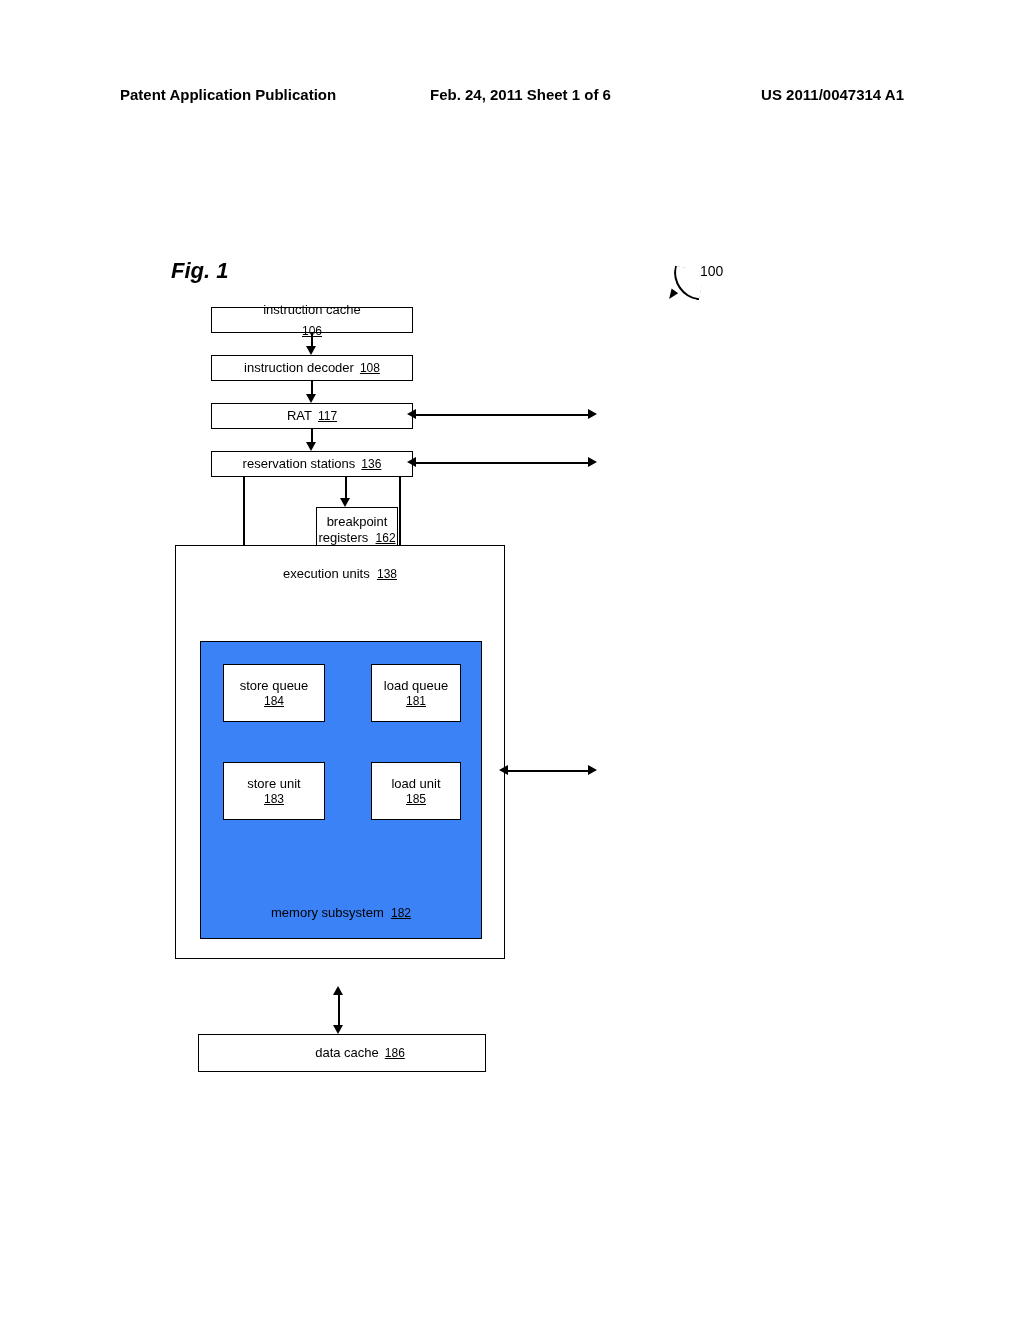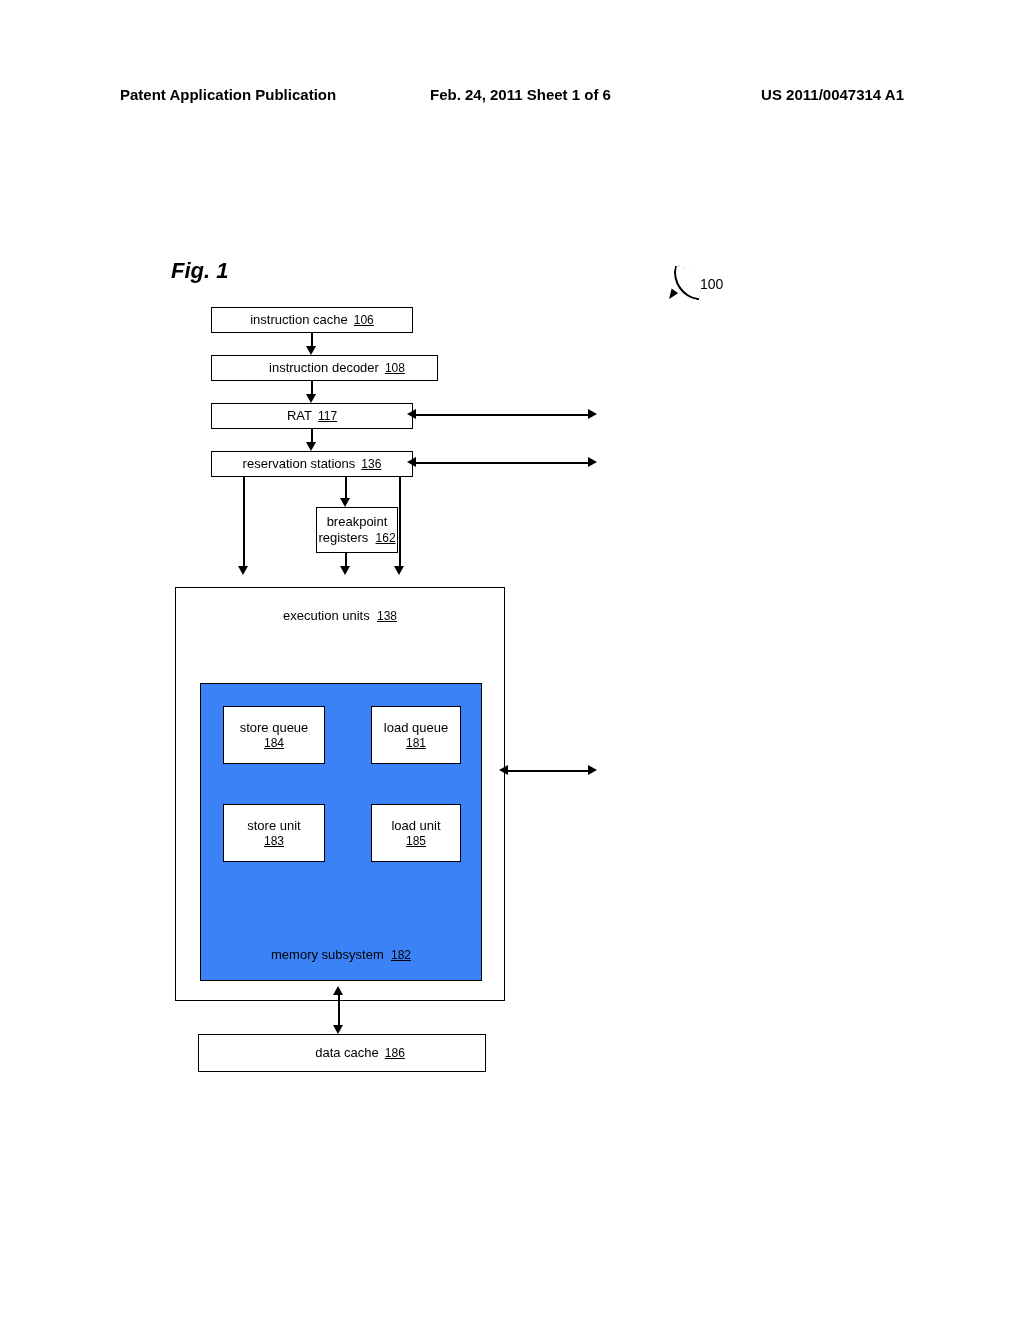--- a/index.html
+++ b/index.html
@@ -81,21 +81,20 @@
 
   .plain-label {
     position: absolute;
     font-size: 13px;
     text-align: center;
   }
 
   .tail-label {
     position: absolute;
     font-size: 14px;
-    margin-top: 13px;
   }
 
   
   .tail-curve {
     position: absolute;
     width: 28px; height: 28px;
     border: 2px solid #000;
     border-top: none;
     border-right: none;
     border-radius: 0 0 0 28px;
@@ -121,29 +120,29 @@
     <span class="hdr-center">Feb. 24, 2011   Sheet 1 of 6</span>
     <span class="hdr-right">US 2011/0047314 A1</span>
   </div>
 
   <div class="fig-label">Fig. 1</div>
 
   <div class="tail-label" style="top:263px; left:700px;">100</div>
   <div class="tail-curve" style="top:268px; left:672px;"></div>
   <div class="tail-arrow" style="top:290px; left:668px;"></div>
 
-  <div class="box" style="top:307px; left:211px; width:200px; height:24px; flex-direction:row; gap:6px;">
+  <div class="box" style="top:307px; left:211px; width:200px; height:24px; flex-direction:column; gap:6px;">
     <span>instruction cache</span>
     <span class="ref">106</span>
   </div>
 
   <div class="line vline" style="top:333px; left:311px; height:14px;"></div>
   <div class="arrow down" style="top:346px; left:306px;"></div>
 
-  <div class="box" style="top:355px; left:211px; width:200px; height:24px; flex-direction:row; gap:6px;padding-left:25px;">
+  <div class="box" style="top:355px; left:211px; width:200px; height:24px; flex-direction:row; gap:6px;">
     <span>instruction decoder</span>
     <span class="ref">108</span>
   </div>
   <div class="line vline" style="top:381px; left:311px; height:14px;"></div>
   <div class="arrow down" style="top:394px; left:306px;"></div>
 
   <div class="box" style="top:403px; left:211px; width:200px; height:24px; flex-direction:row; gap:6px;">
     <span>RAT</span>
     <span class="ref">117</span>
   </div>
@@ -168,21 +167,21 @@
     <span>breakpoint</span>
     <span>
       <span>registers</span>
       &nbsp;<span class="ref">162</span>
     </span>
   </div>
 
   <div class="line vline" style="top:553px; left:345px; height:14px;"></div>
   <div class="arrow down" style="top:566px; left:340px;"></div>
 
-  <div class="exec-units" style="top:587px; left:175px; width:328px; height:412px;">
+  <div class="exec-units" style="top:545px; left:175px; width:328px; height:412px;">
     <div class="plain-label" style="top:20px; left:0; right:0;">
       <span>execution units</span>
       &nbsp;<span class="ref">138</span>
     </div>
 
     <div class="mem-sub" style="top:95px; left:24px; width:280px; height:296px;">
 
       <div class="box" style="top:22px; left:22px; width:100px; height:56px;">
         <span>store queue</span>
         <span class="ref">184</span>

